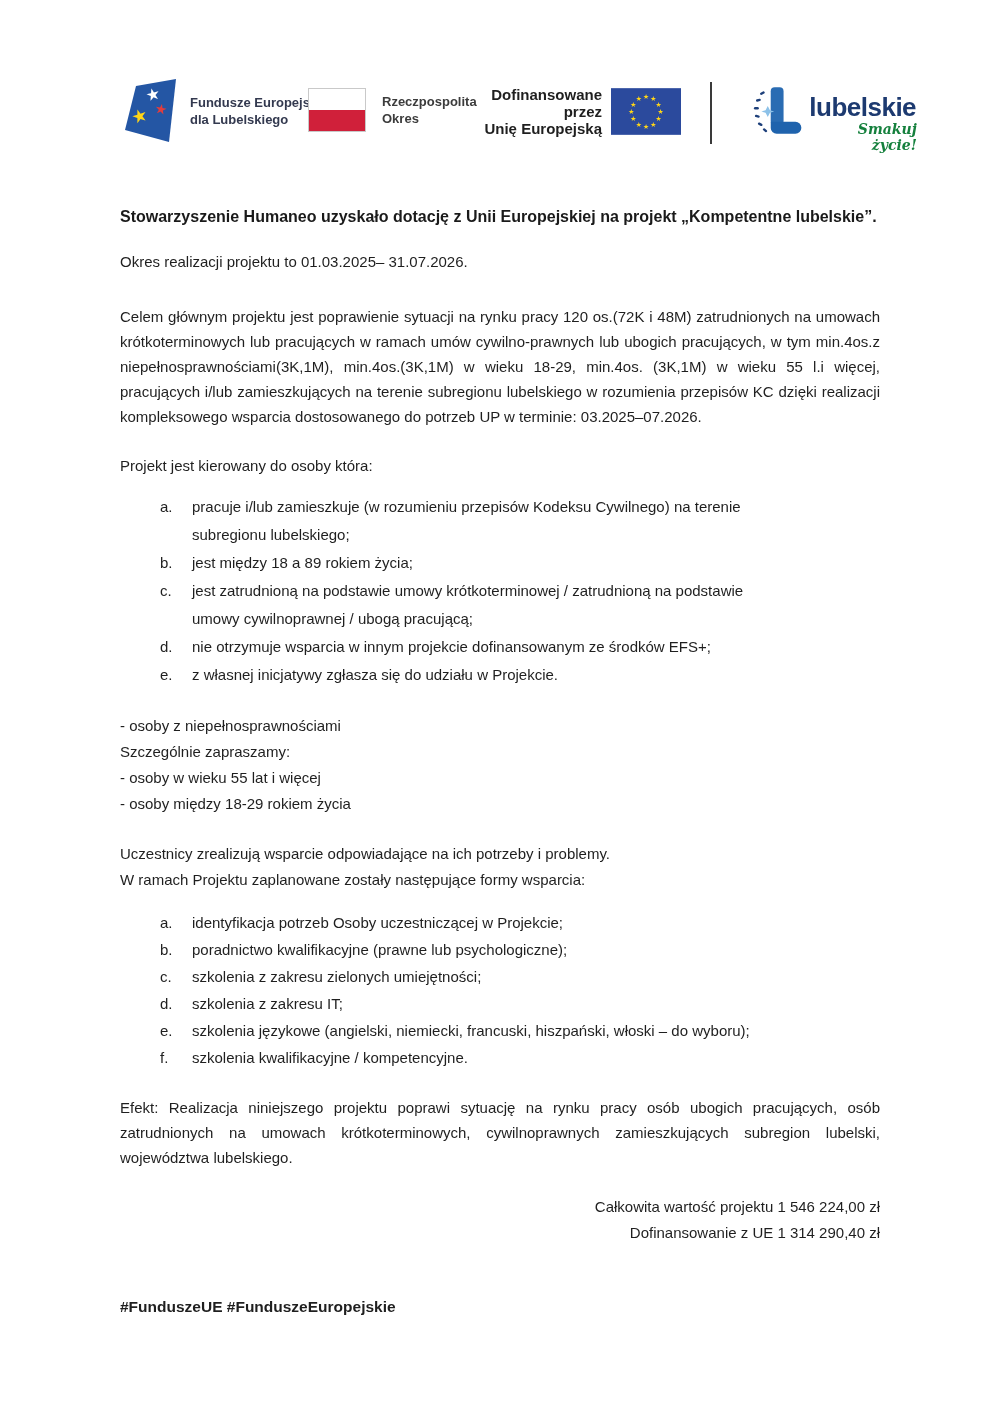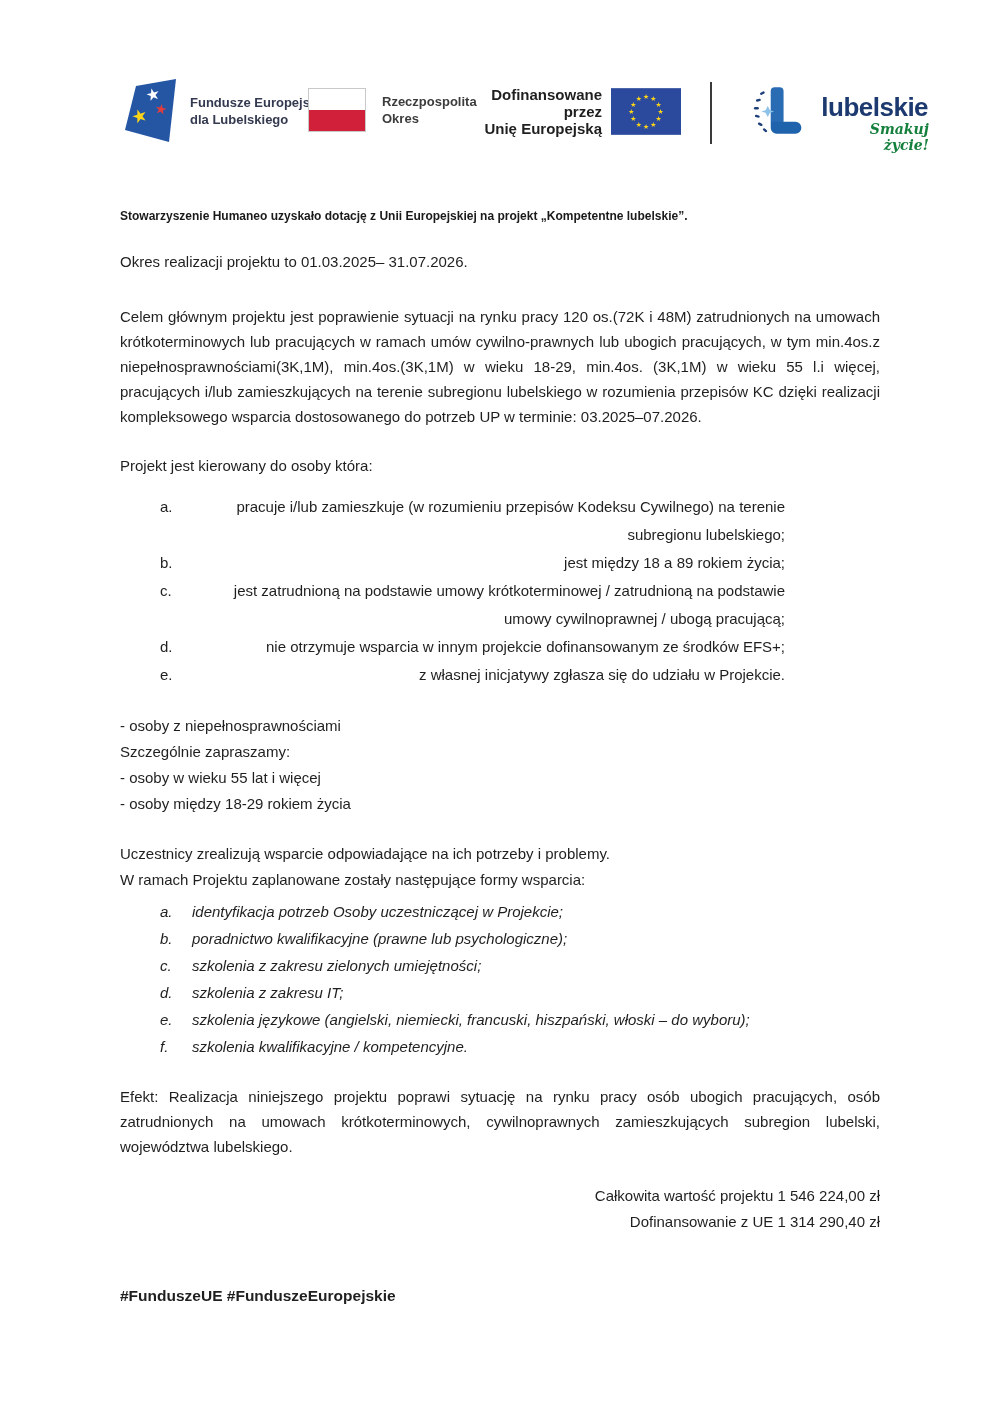--- a/index.html
+++ b/index.html
@@ -23,39 +23,39 @@
   .logo-pl { position:absolute; left:188px; top:10px; display:flex; align-items:center; }
   .pl-flag { width:58px; height:44px; border:1px solid #c9c9c9; }
   .pl-flag .white { height:50%; background:#ffffff; }
   .pl-flag .red { height:50%; background:#d0203a; }
   .pl-text { margin-left:16px; font-size:13px; font-weight:700; color:#3c3c3c; line-height:17px; }
   .logo-eu { position:absolute; left:358px; top:8px; display:flex; align-items:center; }
   .eu-text { width:124px; text-align:right; font-size:15px; font-weight:700; color:#1f1f1f; line-height:17px; }
   .eu-flag { margin-left:9px; display:block; }
   .separator { position:absolute; left:590px; top:4px; width:2px; height:62px; background:#3a3a3a; }
   .logo-lub { position:absolute; left:628px; top:4px; display:flex; align-items:flex-start; }
-  .lub-textwrap { margin-left:16px; margin-top:12px; }
+  .lub-textwrap { margin-left:4px; margin-top:12px; }
   .lub-name { font-size:26px; font-weight:600; letter-spacing:-0.5px; color:#1d3a70; line-height:26px; }
   .lub-tagline { text-align:right; font-family:"DejaVu Serif", serif; font-style:italic; font-weight:700;
                  font-size:14px; color:#15803d; line-height:16px; margin-top:1px; }
 
   
   .content { position:absolute; top:150px; left:120px; right:120px; font-size:15px; line-height:25px; }
   .justify { text-align:justify; }
-  .title { margin-top:52px; font-size:12px; font-weight:700; line-height:29px; color:#1a1a1a; }
+  .title { margin-top:52px; font-size:16px; font-weight:700; line-height:29px; color:#1a1a1a; }
   .period { margin-top:18px; }
   .goal { margin-top:30px; }
   .target-intro { margin-top:24px; }
 
   ol.alpha { margin-top:15px; list-style:none; counter-reset:item; padding-left:40px; }
   ol.alpha li { position:relative; padding-left:32px; counter-increment:item; }
   ol.alpha li::before { content:counter(item, lower-alpha) "."; position:absolute; left:0; }
   ol.elig { line-height:28px; }
-  ol.elig li { max-width:625px;text-align:right; }
-  ol.forms { margin-top:5px; line-height:27px;font-style:italic; }
+  ol.elig li { max-width:625px; }
+  ol.forms { margin-top:16px; line-height:27px; }
 
   .invite { margin-top:24px; line-height:26px; }
   .support { margin-top:24px; line-height:26px; }
   .effect { margin-top:24px; }
   .money { margin-top:24px; line-height:26px;text-align:right; }
   .hashtags { margin-top:48px; font-weight:700; font-size:15.5px; }
 </style>
 </head>
 <body>
 

